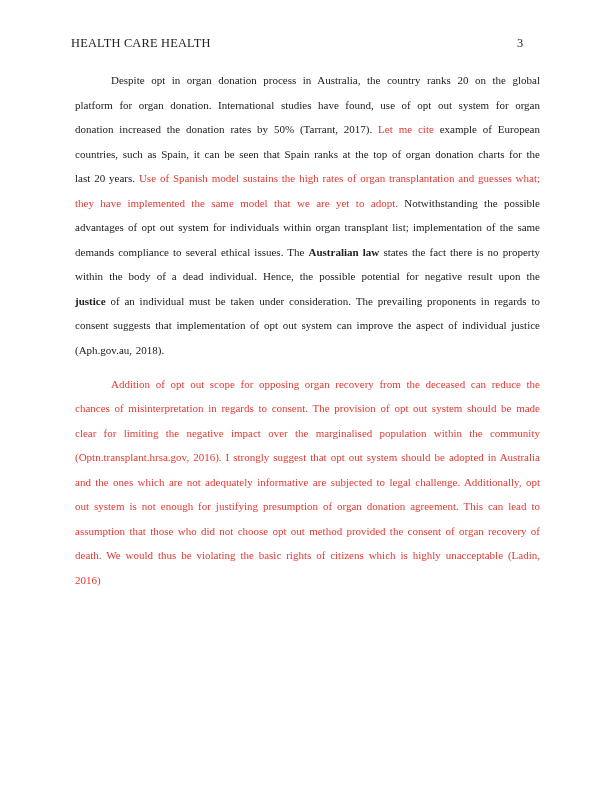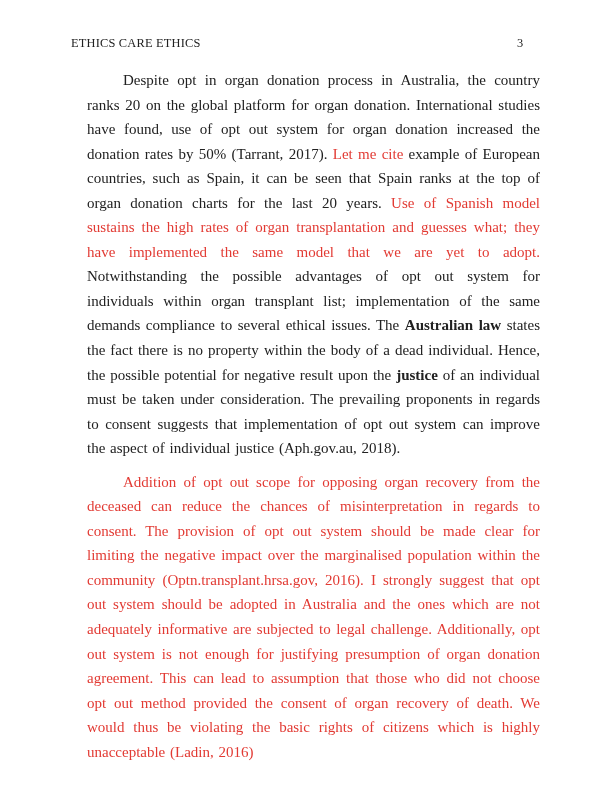--- a/index.html
+++ b/index.html
@@ -33,22 +33,22 @@
     font-size: 12.4px;
     line-height: 15px;
   }
   .doc-body {
     position: absolute;
     top: 68px;
     left: 71px;
     width: 469px;
   }
   .para {
-    margin: 0 0 9px 16px;
-    font-size: 15px;
+    margin: 0 0 9px 4px;
+    font-size: 11px;
     line-height: 24.55px;
     text-align: justify;
     text-indent: 36px;
     word-spacing: 1px;
   }
   .run-normal {
     color: var(--text-color, #212121);
     font-weight: normal;
   }
   .run-bold {
@@ -57,19 +57,19 @@
   }
   .run-red {
     color: var(--red-color, #e23a33);
     font-weight: normal;
   }
 </style>
 </head>
 <body>
 
 <div class="page">
-  <div class="running-head">ETHICS CARE ETHICS</div>
+  <div class="running-head">HEALTH CARE HEALTH</div>
   <div class="page-number">3</div>
   <div class="doc-body">
       <p class="para"><span class="run run-normal">Despite opt in organ donation process in Australia, the country ranks 20 on the global platform for organ donation. International studies have found, use of opt out system for organ donation increased the donation rates by 50% (Tarrant, 2017). </span><span class="run run-red">Let me cite</span><span class="run run-normal"> example of European countries, such as Spain, it can be seen that Spain ranks at the top of organ donation charts for the last 20 years. </span><span class="run run-red">Use of Spanish model sustains the high rates of organ transplantation and guesses what; they have implemented the same model that we are yet to adopt.</span><span class="run run-normal"> Notwithstanding the possible advantages of opt out system for individuals within organ transplant list; implementation of the same demands compliance to several ethical issues. The </span><span class="run run-bold">Australian law</span><span class="run run-normal"> states the fact there is no property within the body of a dead individual. Hence, the possible potential for negative result upon the </span><span class="run run-bold">justice</span><span class="run run-normal"> of an individual must be taken under consideration. The prevailing proponents in regards to consent suggests that implementation of opt out system can improve the aspect of individual justice (Aph.gov.au, 2018).</span></p>
       <p class="para"><span class="run run-red">Addition of opt out scope for opposing organ recovery from the deceased can reduce the chances of misinterpretation in regards to consent. The provision of opt out system should be made clear for limiting the negative impact over the marginalised population within the community (Optn.transplant.hrsa.gov, 2016). I strongly suggest that opt out system should be adopted in Australia and the ones which are not adequately informative are subjected to legal challenge. Additionally, opt out system is not enough for justifying presumption of organ donation agreement. This can lead to assumption that those who did not choose opt out method provided the consent of organ recovery of death. We would thus be violating the basic rights of citizens which is highly unacceptable (Ladin, 2016)</span></p>
     </div>
 </div>
 
 </body></html>

